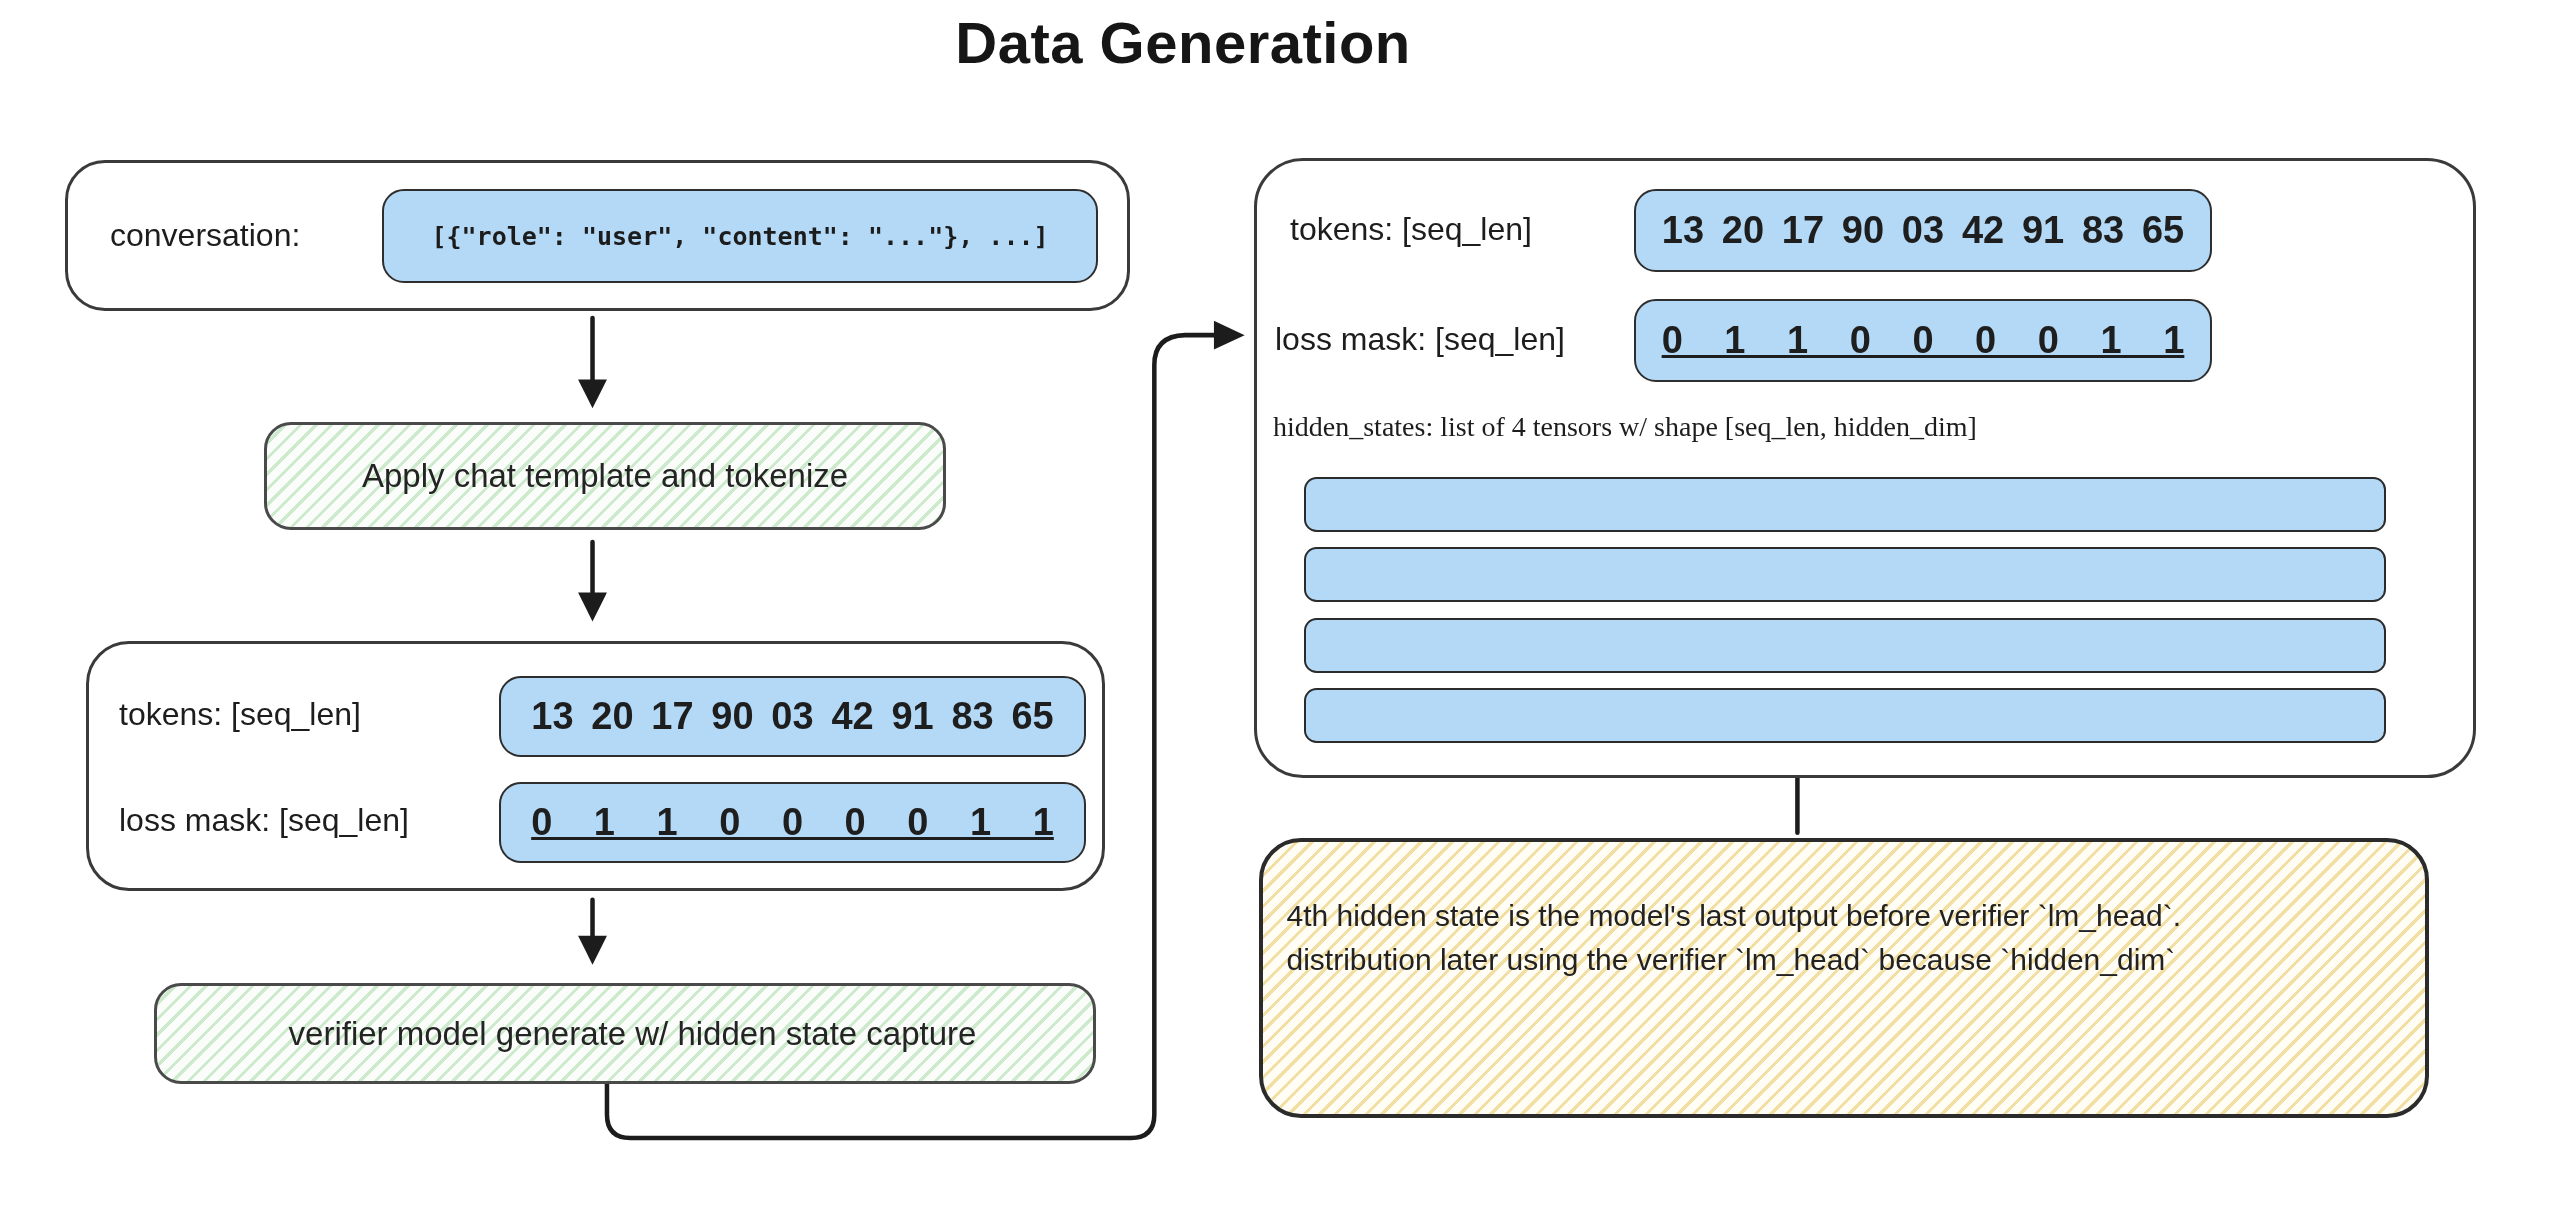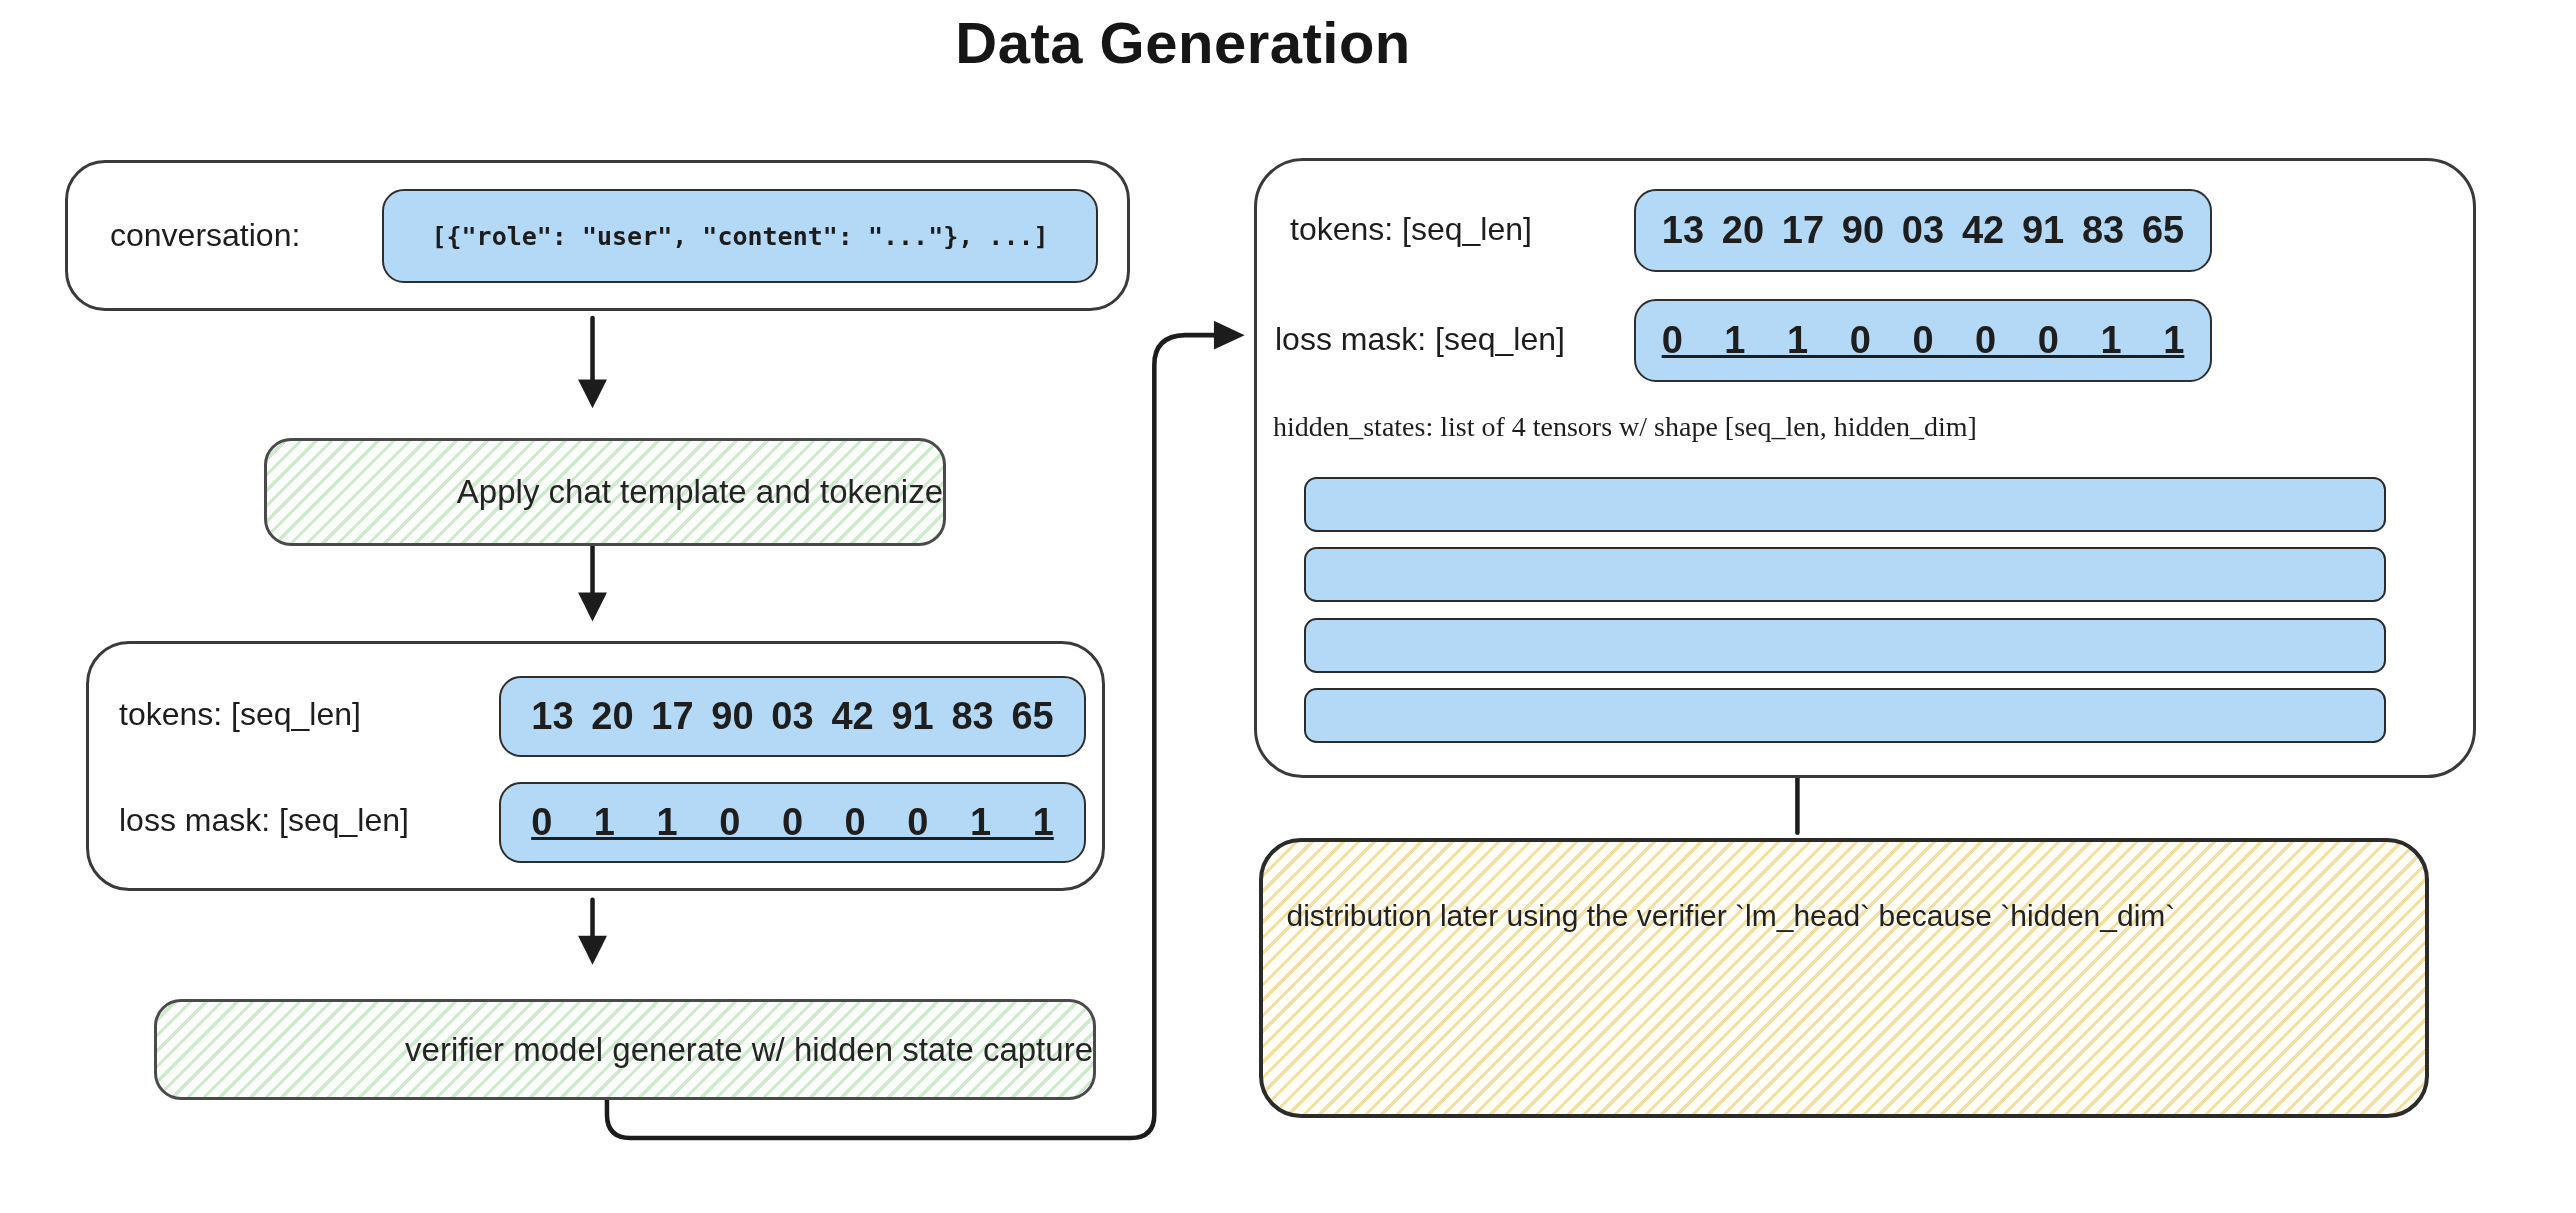--- a/index.html
+++ b/index.html
@@ -11,24 +11,24 @@
          font-size:58px;font-weight:600;letter-spacing:0.5px;color:#161616;white-space:nowrap;}
 
   
   .sbox{position:absolute;background:#ffffff;border:3.2px solid #3a3a3a;}
   .conv-box{left:65px;top:160px;width:1059px;height:145px;border-radius:40px;}
   .tok-box{left:86px;top:641px;width:1013px;height:244px;border-radius:43px;}
   .out-box{left:1254px;top:158px;width:1216px;height:614px;border-radius:49px;}
 
   
   .gstep{position:absolute;border:3.2px solid #4a4a4a;border-radius:27px;
-         display:flex;align-items:center;justify-content:flex-end;
+         display:flex;align-items:center;justify-content:center;
          font-size:33px;font-weight:500;color:#242424;
          background-color:#fbfdfb;
-         background-image:repeating-linear-gradient(135deg,rgba(142,208,142,0.42) 0 3.2px,rgba(0,0,0,0) 3.2px 11px);margin-top:16px;}
+         background-image:repeating-linear-gradient(135deg,rgba(142,208,142,0.42) 0 3.2px,rgba(0,0,0,0) 3.2px 11px);}
   .step1{left:264px;top:422px;width:676px;height:102px;}
   .step2{left:154px;top:983px;width:921px;height:95px;padding-left:15px;}
 
   
   .pill{position:absolute;background:#b3d9f7;border:2.7px solid #2e2e2e;border-radius:22px;
         display:flex;align-items:center;justify-content:center;}
   .conv-pill{left:314px;top:26px;width:712px;height:90px;}
   .mono{font-family:"DejaVu Sans Mono","Liberation Mono",monospace;font-weight:700;
         font-size:25px;color:#1c1c1c;white-space:pre;}
   .nums{font-size:38px;font-weight:600;color:#1e1e1e;white-space:pre;}
@@ -134,17 +134,18 @@
     <span class="lbl hidden-lbl">hidden_states: list of 4 tensors w/ shape [seq_len, hidden_dim]</span>
     <div class="bars">
         <div class="hbar"></div>
         <div class="hbar"></div>
         <div class="hbar"></div>
         <div class="hbar"></div>
       </div>
   </div>
 
   <div class="note">
+    <div class="note-line">4th hidden state is the model's last output before verifier `lm_head`.</div>
     <div class="note-line">distribution later using the verifier `lm_head` because `hidden_dim`</div>
   </div>
 
 </div>
 
 
 </body></html>

